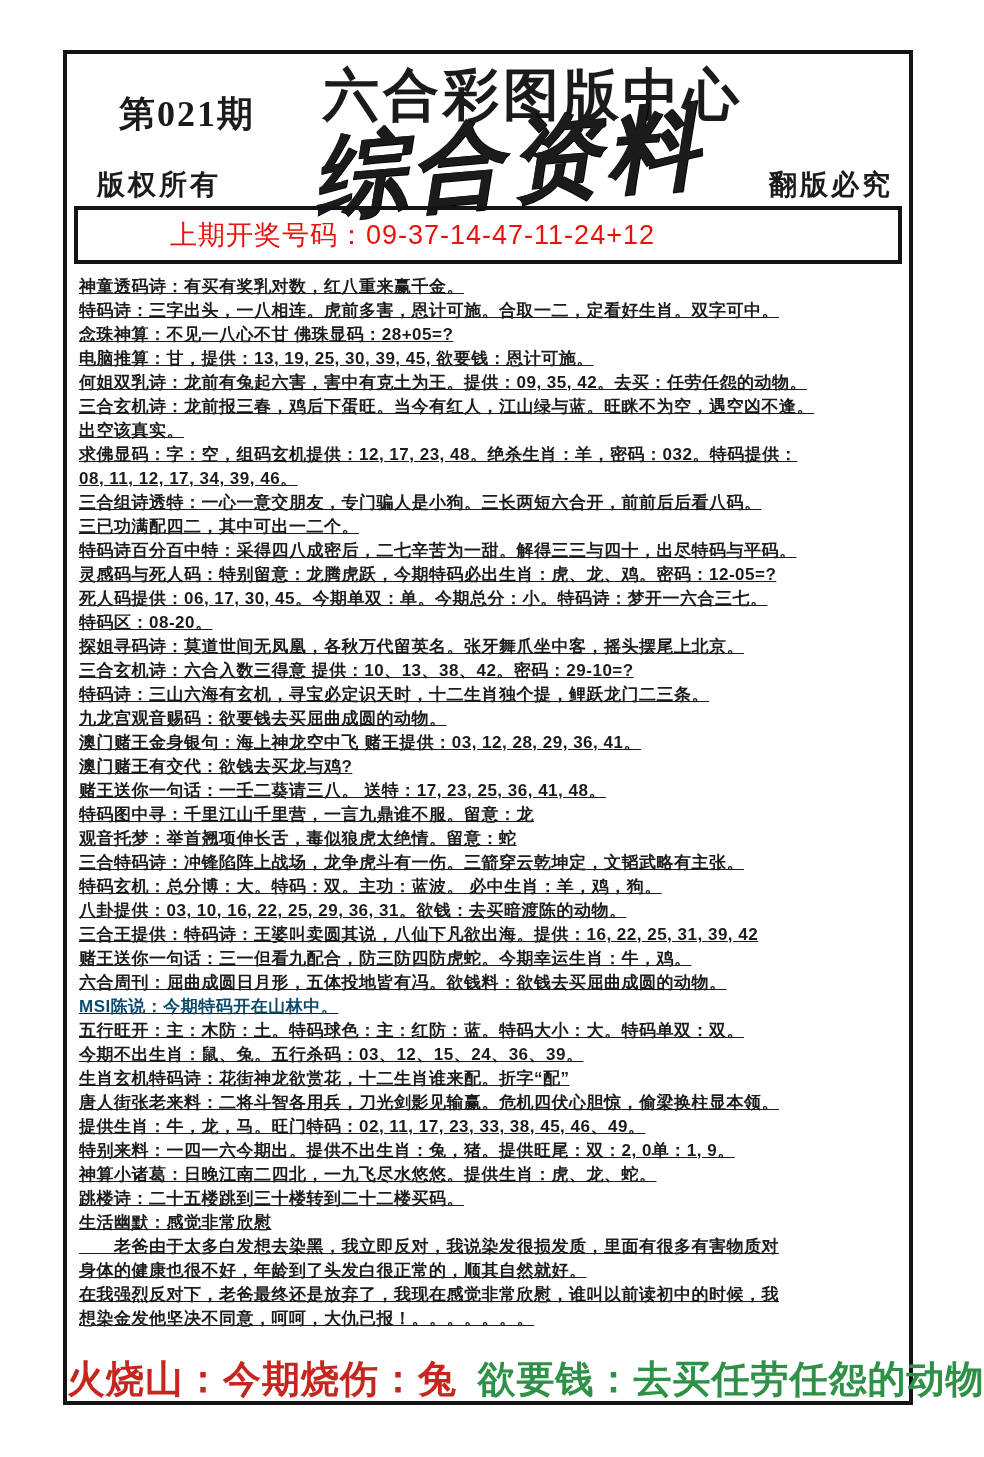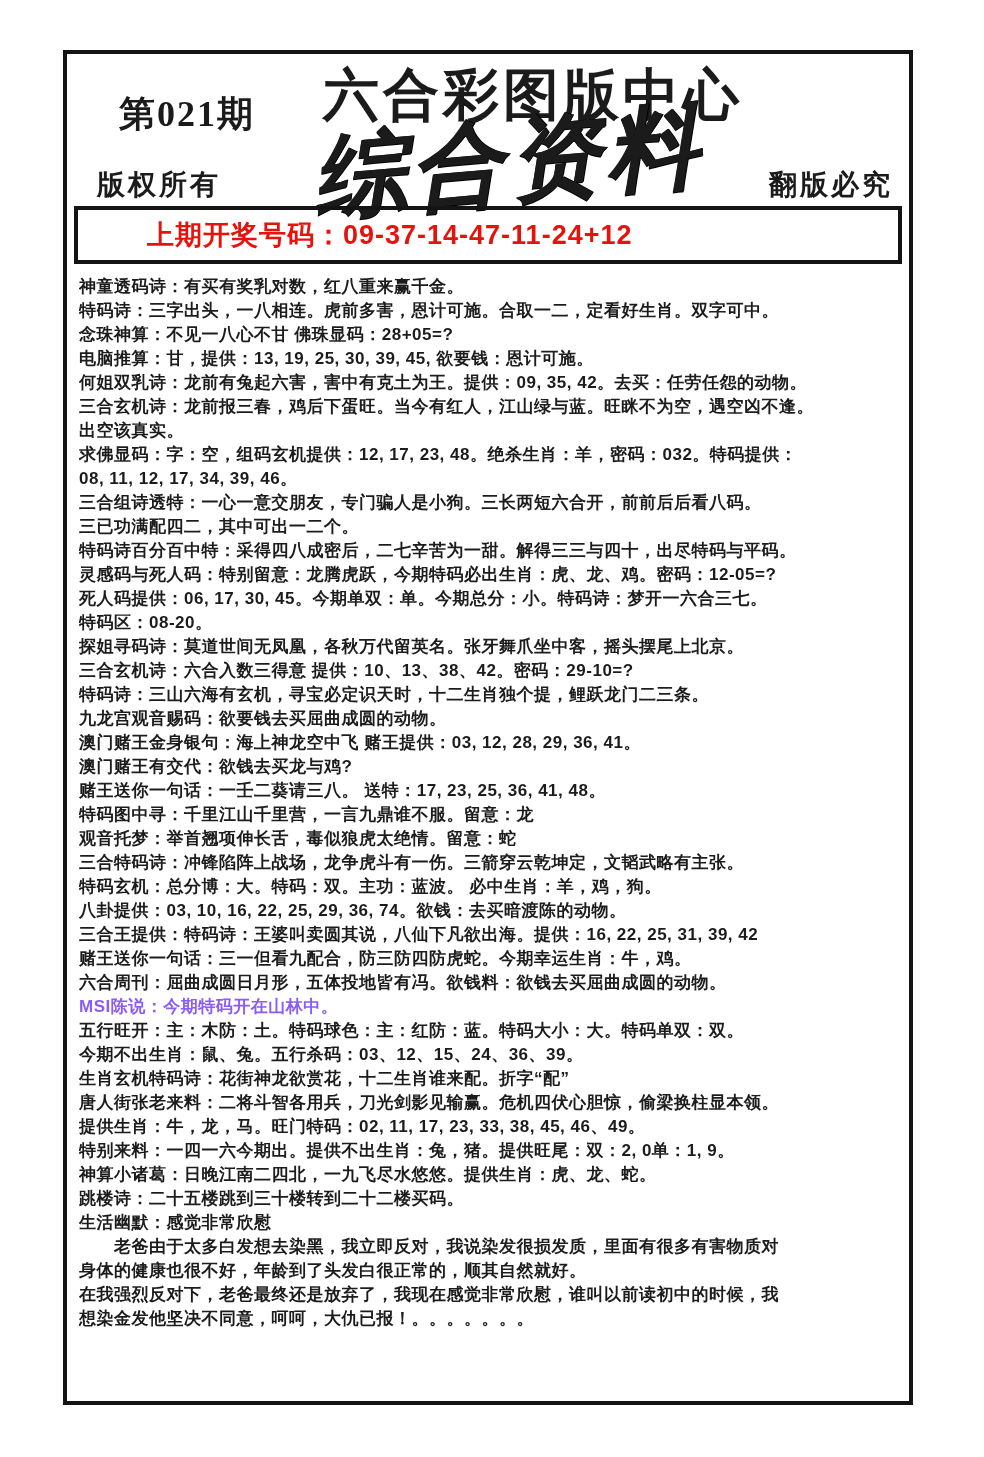--- a/index.html
+++ b/index.html
@@ -36,32 +36,32 @@
     position:absolute;right:16px;top:112px;font-size:28px;font-weight:bold;
     font-family:"Liberation Serif",serif;letter-spacing:3px;
   }
   
   .banner{
     position:absolute;left:7px;right:7px;top:152px;height:58px;
     border:4px solid #141414;box-sizing:border-box;
     display:flex;align-items:center;
   }
   .banner-text{
-    margin-left:69px;font-size:27px;font-weight:bold;color:#e8120c;
+    margin-left:92px;font-size:27px;font-weight:normal;color:#e8120c;
     letter-spacing:1px;white-space:nowrap;
   }
   
   .body-lines{
-    position:absolute;left:12px;right:14px;top:221px;
+    position:absolute;left:12px;right:14px;top:221px;text-decoration:underline;
   }
   .body-line{
     font-size:17px;line-height:24px;font-weight:bold;color:#1c1c1c;
     white-space:nowrap;overflow:hidden;letter-spacing:0.5px;
   }
-  .body-line.faded{color:#8b5cf6;}
+  .body-line.faded{color:#0c4a6e;}
   
   .footer{
     position:absolute;left:0;right:0;top:1300px;text-align:center;
     font-size:38px;font-weight:bold;white-space:nowrap;
     font-family:"Liberation Serif",serif;letter-spacing:1px;
   }
   .footer .red{color:#c5261d;}
   .footer .green{color:#2e9147;margin-left:10px;}
 </style>
 </head>
@@ -103,34 +103,38 @@
       <div class="body-line">三合玄机诗：六合入数三得意 提供：10、13、38、42。密码：29-10=?</div>
       <div class="body-line">特码诗：三山六海有玄机，寻宝必定识天时，十二生肖独个提，鲤跃龙门二三条。</div>
       <div class="body-line">九龙宫观音赐码：欲要钱去买屈曲成圆的动物。</div>
       <div class="body-line">澳门赌王金身银句：海上神龙空中飞 赌王提供：03, 12, 28, 29, 36, 41。</div>
       <div class="body-line">澳门赌王有交代：欲钱去买龙与鸡?</div>
       <div class="body-line">赌王送你一句话：一壬二葵请三八。 送特：17, 23, 25, 36, 41, 48。</div>
       <div class="body-line">特码图中寻：千里江山千里营，一言九鼎谁不服。留意：龙</div>
       <div class="body-line">观音托梦：举首翘项伸长舌，毒似狼虎太绝情。留意：蛇</div>
       <div class="body-line">三合特码诗：冲锋陷阵上战场，龙争虎斗有一伤。三箭穿云乾坤定，文韬武略有主张。</div>
       <div class="body-line">特码玄机：总分博：大。特码：双。主功：蓝波。 必中生肖：羊，鸡，狗。</div>
-      <div class="body-line">八卦提供：03, 10, 16, 22, 25, 29, 36, 74。欲钱：去买暗渡陈的动物。</div>
+      <div class="body-line">八卦提供：03, 10, 16, 22, 25, 29, 36, 31。欲钱：去买暗渡陈的动物。</div>
       <div class="body-line">三合王提供：特码诗：王婆叫卖圆其说，八仙下凡欲出海。提供：16, 22, 25, 31, 39, 42</div>
       <div class="body-line">赌王送你一句话：三一但看九配合，防三防四防虎蛇。今期幸运生肖：牛，鸡。</div>
       <div class="body-line">六合周刊：屈曲成圆日月形，五体投地皆有冯。欲钱料：欲钱去买屈曲成圆的动物。</div>
       <div class="body-line faded">MSI陈说：今期特码开在山林中。</div>
       <div class="body-line">五行旺开：主：木防：土。特码球色：主：红防：蓝。特码大小：大。特码单双：双。</div>
       <div class="body-line">今期不出生肖：鼠、兔。五行杀码：03、12、15、24、36、39。</div>
       <div class="body-line">生肖玄机特码诗：花街神龙欲赏花，十二生肖谁来配。折字“配”</div>
       <div class="body-line">唐人街张老来料：二将斗智各用兵，刀光剑影见输赢。危机四伏心胆惊，偷梁换柱显本领。</div>
       <div class="body-line">提供生肖：牛，龙，马。旺门特码：02, 11, 17, 23, 33, 38, 45, 46、49。</div>
       <div class="body-line">特别来料：一四一六今期出。提供不出生肖：兔，猪。提供旺尾：双：2, 0单：1, 9。</div>
       <div class="body-line">神算小诸葛：日晚江南二四北，一九飞尽水悠悠。提供生肖：虎、龙、蛇。</div>
       <div class="body-line">跳楼诗：二十五楼跳到三十楼转到二十二楼买码。</div>
       <div class="body-line">生活幽默：感觉非常欣慰</div>
       <div class="body-line">　　老爸由于太多白发想去染黑，我立即反对，我说染发很损发质，里面有很多有害物质对</div>
       <div class="body-line">身体的健康也很不好，年龄到了头发白很正常的，顺其自然就好。</div>
       <div class="body-line">在我强烈反对下，老爸最终还是放弃了，我现在感觉非常欣慰，谁叫以前读初中的时候，我</div>
       <div class="body-line">想染金发他坚决不同意，呵呵，大仇已报！。。。。。。。</div>
     </div>
 
+  <div class="footer">
+    <span class="red">火烧山：今期烧伤：兔</span>
+    <span class="green">欲要钱：去买任劳任怨的动物</span>
+  </div>
 
 </div>
 
 </body></html>

